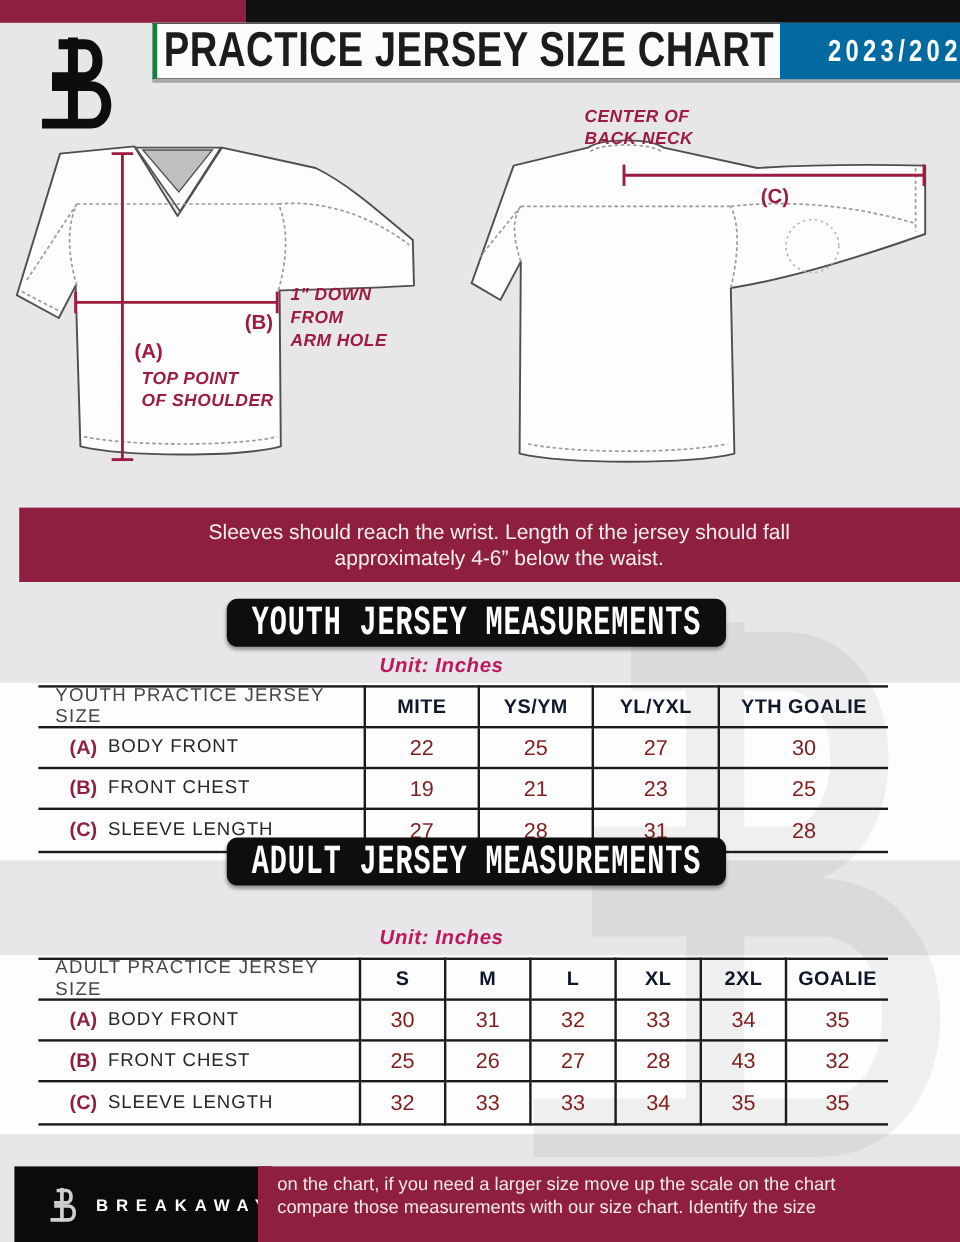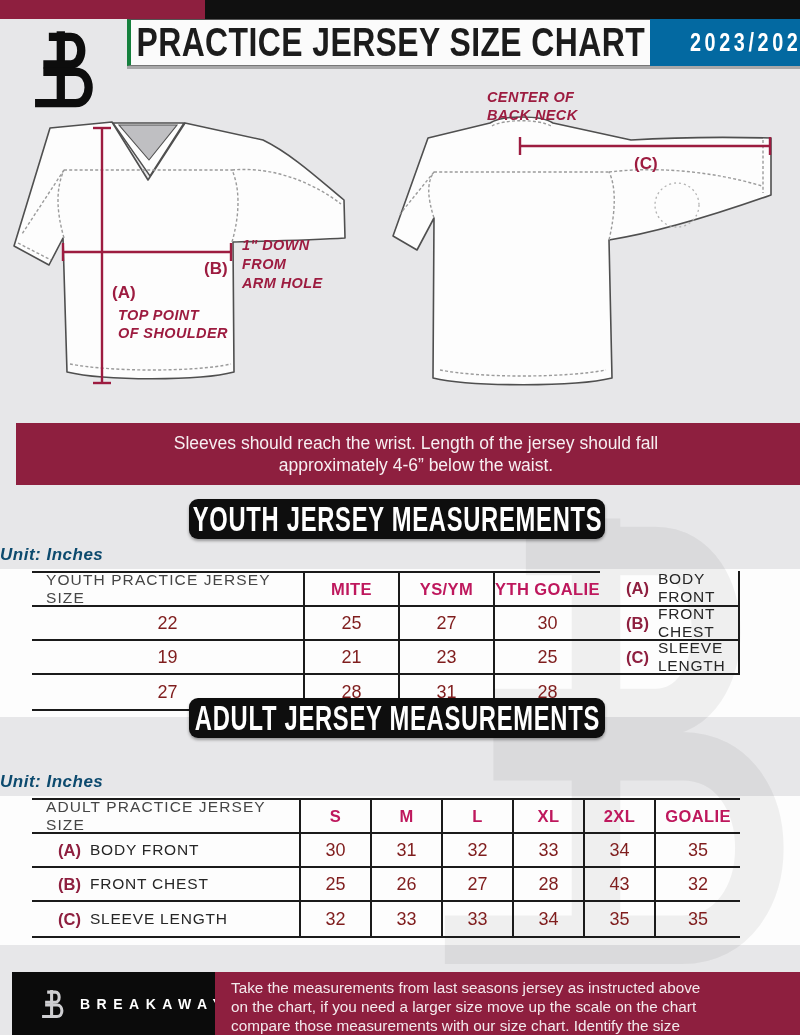--- a/index.html
+++ b/index.html
@@ -48,44 +48,45 @@
   }
 
   
   .watermark{left:380px;top:470px;z-index:1;opacity:.05;}
 
   
   .section-banner{
     left:189px;width:416px;height:40px;background:#0e0e0e;border-radius:9px;
     display:flex;align-items:center;justify-content:center;z-index:3;
     box-shadow:0 2px 3px rgba(0,0,0,.35);
+    font-family:Liberation Mono, monospace;
   }
   .banner-text{
     color:#fff;font-size:33px;font-weight:bold;letter-spacing:1px;white-space:nowrap;
     transform:scale(.72,1.05);transform-origin:center;
   }
   .unit-line{
-    left:0;width:736px;text-align:left;z-index:3;
-    font-size:17px;font-style:italic;font-weight:600;color:#0c4a6e;letter-spacing:.5px;
+    left:0;width:736px;text-align:center;z-index:3;
+    font-size:17px;font-style:italic;font-weight:600;color:#be185d;letter-spacing:.5px;
   }
 
   
   .band-white{left:0;width:800px;background:#fdfdfd;z-index:0;}
 
   
   .sizes-table{left:32px;width:708px;display:grid;z-index:3;}
   .sizes-table .cell{
     display:flex;align-items:center;justify-content:center;
     border-bottom:2px solid #1b1b1b;box-sizing:border-box;background:transparent;
   }
   .sizes-table .cell.top{border-top:2px solid #1b1b1b;}
   .sizes-table .cell.vr{border-right:2px solid #1b1b1b;}
   .sizes-table .cell.lab{justify-content:flex-start;}
   .th-label{font-size:15.5px;color:#454545;letter-spacing:1.1px;padding-left:14px;}
-  .th-size{font-size:16.5px;font-weight:bold;color:#be185d;letter-spacing:.4px;}
+  .th-size{font-size:16.5px;font-weight:bold;color:#0f172a;letter-spacing:.4px;}
   .row-key{font-size:16.5px;font-weight:bold;color:#8e1f3f;padding-left:26px;}
   .row-label{font-size:15.5px;color:#262626;letter-spacing:.8px;padding-left:9px;}
   .val{font-size:18px;color:#7f1d1d;}
 
   
   .footer-black{
     left:0;top:972px;width:215px;height:63px;background:#0b0b0b;z-index:4;
     display:flex;align-items:center;margin-left:12px;
   }
   .brand-text{color:#fff;font-size:14px;font-weight:bold;letter-spacing:6.5px;margin-left:8px;white-space:nowrap;}
@@ -197,20 +198,23 @@
   <div class="abs sizes-table" style="top:571px;grid-template-columns:273px 95px 95px 105px 140px;grid-template-rows:36px 34px 34px 36px;">
     <div class="cell top vr lab">
         <span class="th-label">YOUTH PRACTICE JERSEY SIZE</span>
       </div>
     <div class="cell top vr">
         <span class="th-size">MITE</span>
       </div>
     <div class="cell top vr">
         <span class="th-size">YS/YM</span>
       </div>
+    <div class="cell top vr">
+        <span class="th-size">YL/YXL</span>
+      </div>
     <div class="cell top">
         <span class="th-size">YTH GOALIE</span>
       </div>
 
     <div class="cell vr lab">
         <span class="row-key">(A)</span>
         <span class="row-label">BODY FRONT</span>
       </div>
     <div class="cell vr">
         <span class="val">22</span>
@@ -363,18 +367,17 @@
     <svg class="logo-footer" width="34" height="36" viewBox="0 0 100 100">
       <g fill="none" stroke="#cfcfd2" stroke-width="9">
         <path d="M40 9 V91"></path>
         <path d="M27 15 H51 C66 15 66 45 51 45 H21"></path>
         <path d="M21 53 H56 C75 53 75 87 56 87 H12"></path>
       </g>
     </svg>
     <span class="brand-text">BREAKAWAY</span>
   </div>
   <div class="abs footer-maroon">
-    <div>Take the measurements from last seasons jersey as instructed above</div>
     <div>on the chart, if you need a larger size move up the scale on the chart</div>
     <div>compare those measurements  with our size chart. Identify the size</div>
   </div>
 
 </div>
 
 </body></html>

